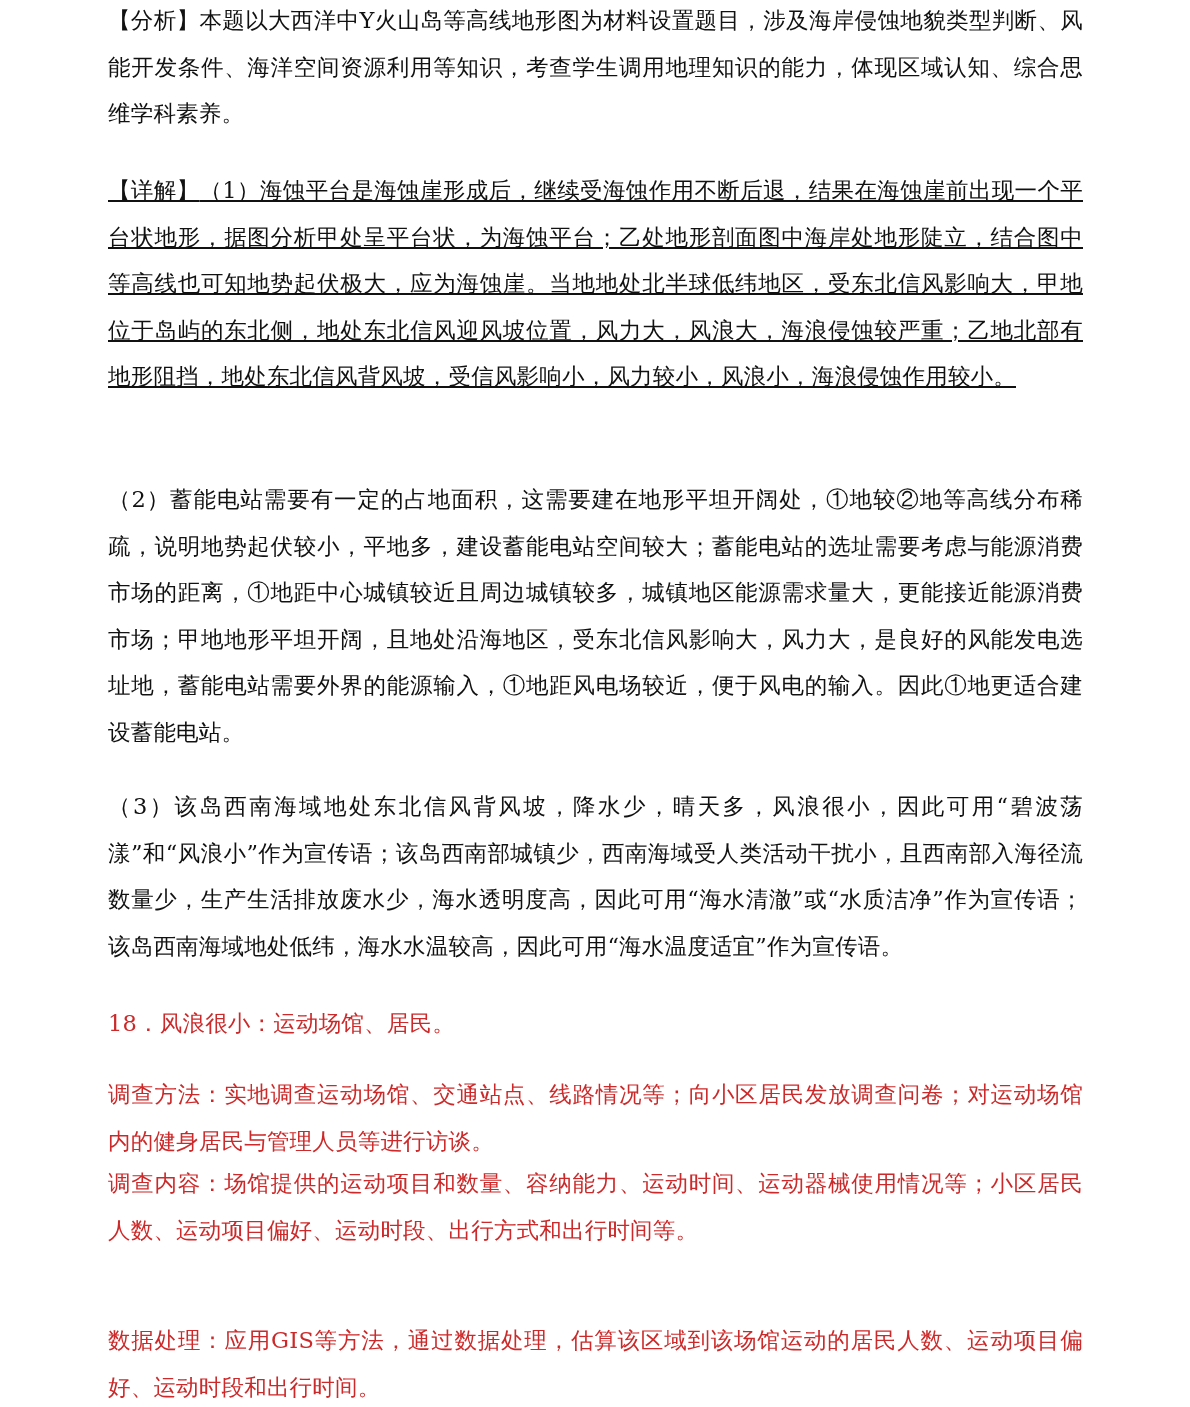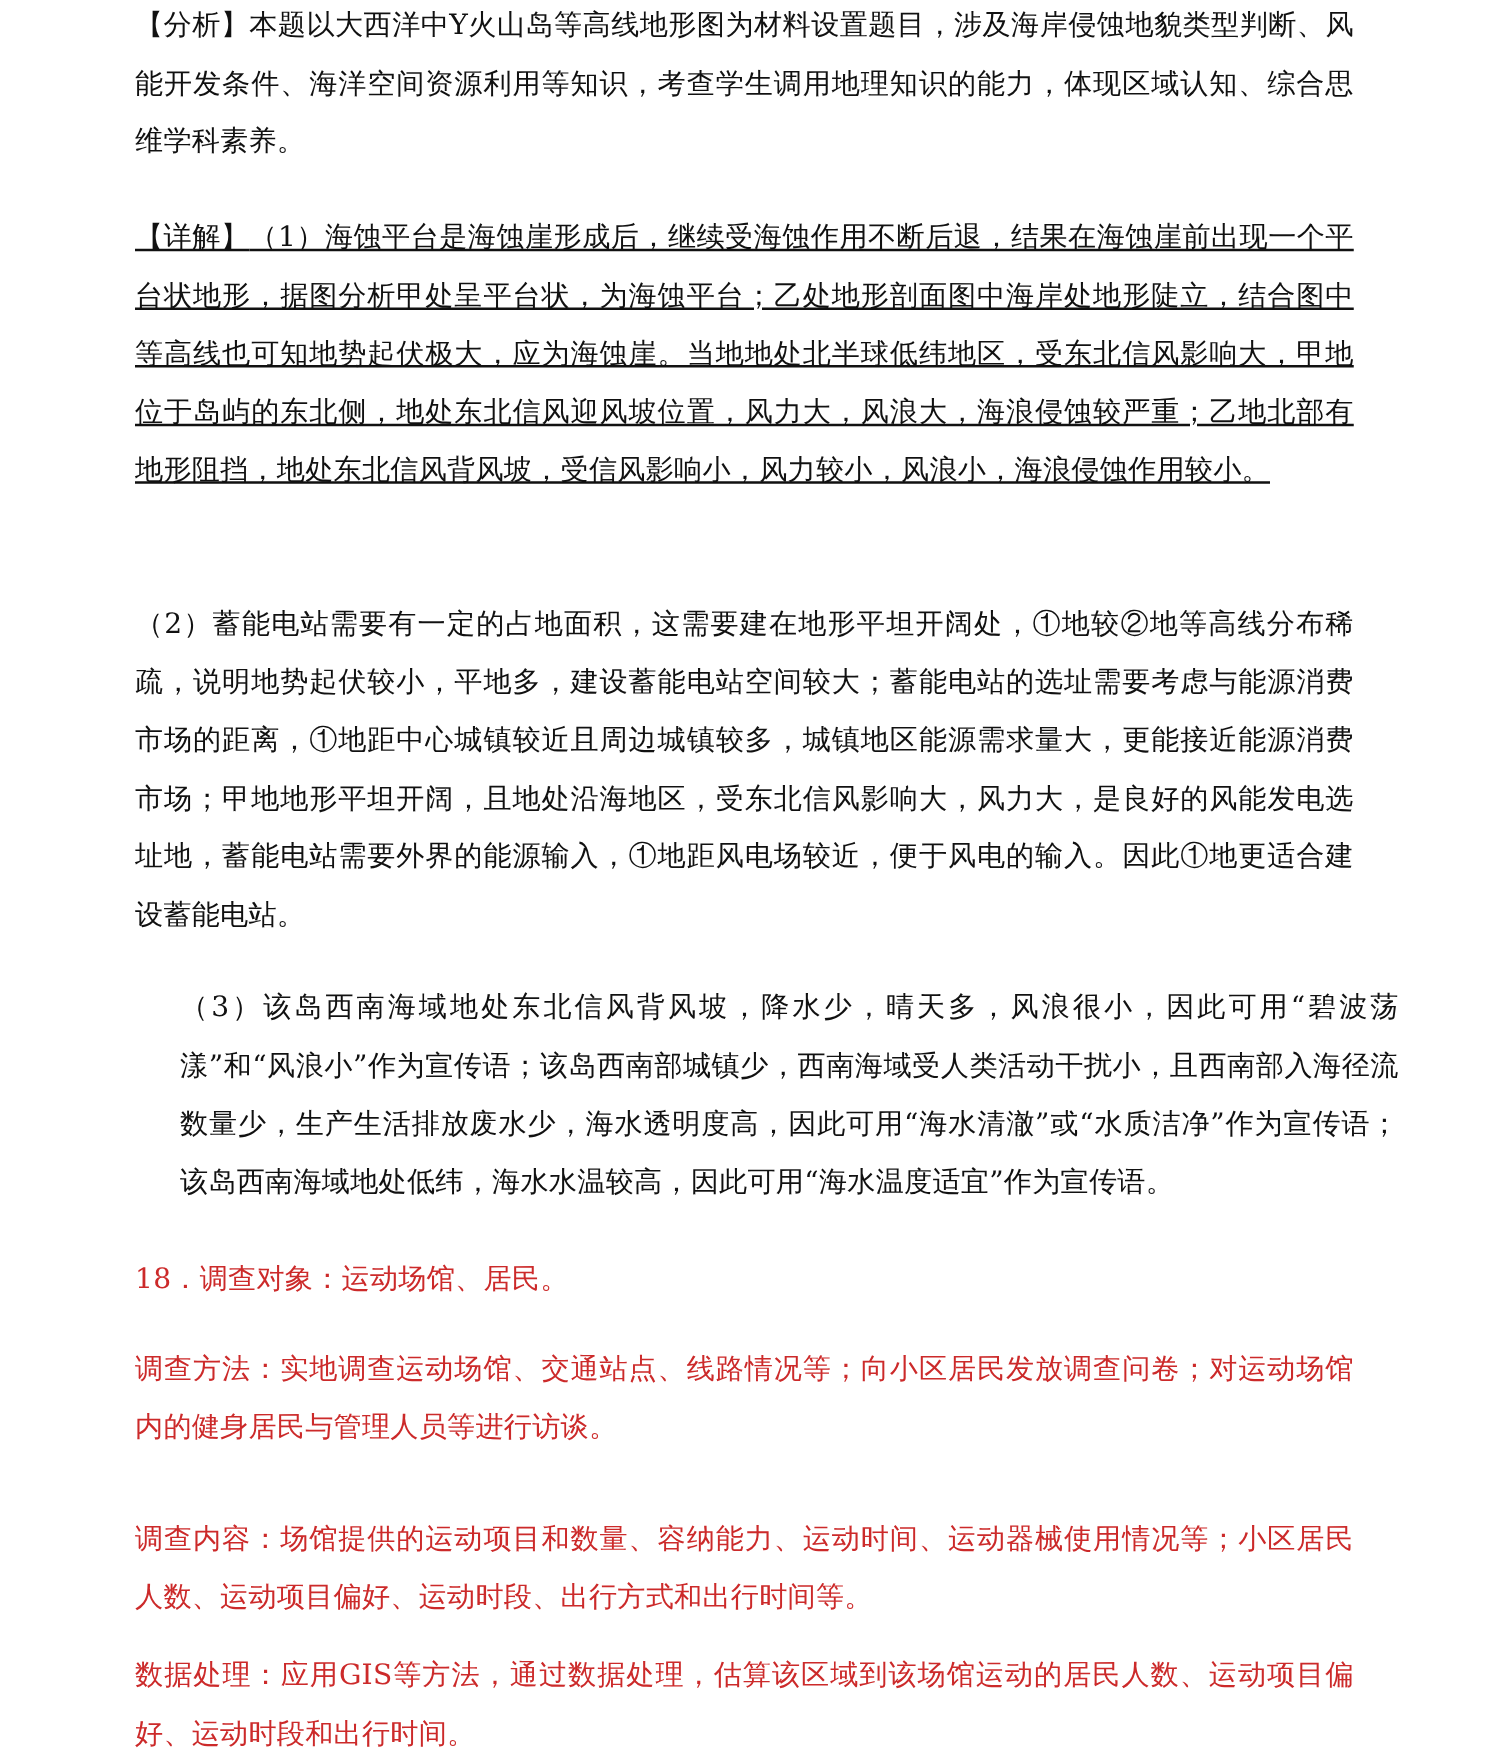--- a/index.html
+++ b/index.html
@@ -22,23 +22,23 @@
 <body>
 
 <div class="page">
 
   <div class="para" style="top:-3px;"><span>【分析】</span><span>本题以大西洋中Y火山岛等高线地形图为材料设置题目，涉及海岸侵蚀地貌类型判断、风能开发条件、海洋空间资源利用等知识，考查学生调用地理知识的能力，体现区域认知、综合思维学科素养。</span></div>
 
   <div class="para" style="top:167px;text-decoration:underline;"><span>【详解】</span><span>（1）海蚀平台是海蚀崖形成后，继续受海蚀作用不断后退，结果在海蚀崖前出现一个平台状地形，据图分析甲处呈平台状，为海蚀平台；乙处地形剖面图中海岸处地形陡立，结合图中等高线也可知地势起伏极大，应为海蚀崖。当地地处北半球低纬地区，受东北信风影响大，甲地位于岛屿的东北侧，地处东北信风迎风坡位置，风力大，风浪大，海浪侵蚀较严重；乙地北部有地形阻挡，地处东北信风背风坡，受信风影响小，风力较小，风浪小，海浪侵蚀作用较小。</span></div>
 
   <div class="para" style="top:476px;"><span>（2）蓄能电站需要有一定的占地面积，这需要建在地形平坦开阔处，①地较②地等高线分布稀疏，说明地势起伏较小，平地多，建设蓄能电站空间较大；蓄能电站的选址需要考虑与能源消费市场的距离，①地距中心城镇较近且周边城镇较多，城镇地区能源需求量大，更能接近能源消费市场；甲地地形平坦开阔，且地处沿海地区，受东北信风影响大，风力大，是良好的风能发电选址地，蓄能电站需要外界的能源输入，①地距风电场较近，便于风电的输入。因此①地更适合建设蓄能电站。</span></div>
 
-  <div class="para" style="top:783px;margin-left:36px;"><span>（3）该岛西南海域地处东北信风背风坡，降水少，晴天多，风浪很小，因此可用“碧波荡漾”和“风浪小”作为宣传语；该岛西南部城镇少，西南海域受人类活动干扰小，且西南部入海径流数量少，生产生活排放废水少，海水透明度高，因此可用“海水清澈”或“水质洁净”作为宣传语；该岛西南海域地处低纬，海水水温较高，因此可用“海水温度适宜”作为宣传语。</span></div>
+  <div class="para" style="top:783px;"><span>（3）该岛西南海域地处东北信风背风坡，降水少，晴天多，风浪很小，因此可用“碧波荡漾”和“风浪小”作为宣传语；该岛西南部城镇少，西南海域受人类活动干扰小，且西南部入海径流数量少，生产生活排放废水少，海水透明度高，因此可用“海水清澈”或“水质洁净”作为宣传语；该岛西南海域地处低纬，海水水温较高，因此可用“海水温度适宜”作为宣传语。</span></div>
 
-  <div class="para red" style="top:1000px;"><span>18．</span><span>调查对象：运动场馆、居民。</span></div>
+  <div class="para red" style="top:1000px;"><span>18．</span><span>风浪很小：运动场馆、居民。</span></div>
 
   <div class="para red" style="top:1073px;font-family:Liberation Mono, monospace;"><span>调查方法：实地调查运动场馆、交通站点、线路情况等；向小区居民发放调查问卷；对运动场馆内的健身居民与管理人员等进行访谈。</span></div>
 
-  <div class="para red" style="top:1208px;"><span>调查内容：场馆提供的运动项目和数量、容纳能力、运动时间、运动器械使用情况等；小区居民人数、运动项目偏好、运动时段、出行方式和出行时间等。</span></div>
+  <div class="para red" style="top:1160px;"><span>调查内容：场馆提供的运动项目和数量、容纳能力、运动时间、运动器械使用情况等；小区居民人数、运动项目偏好、运动时段、出行方式和出行时间等。</span></div>
 
   <div class="para red" style="top:1317px;"><span>数据处理：应用GIS等方法，通过数据处理，估算该区域到该场馆运动的居民人数、运动项目偏好、运动时段和出行时间。</span></div>
 
 </div>
 
 </body></html>

